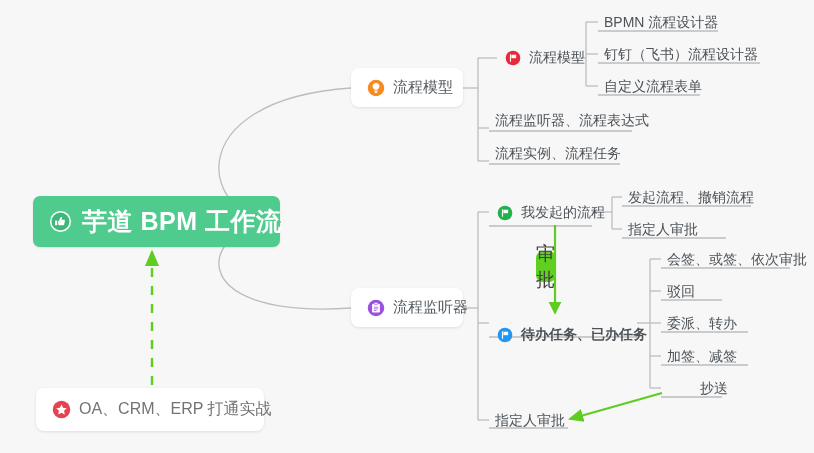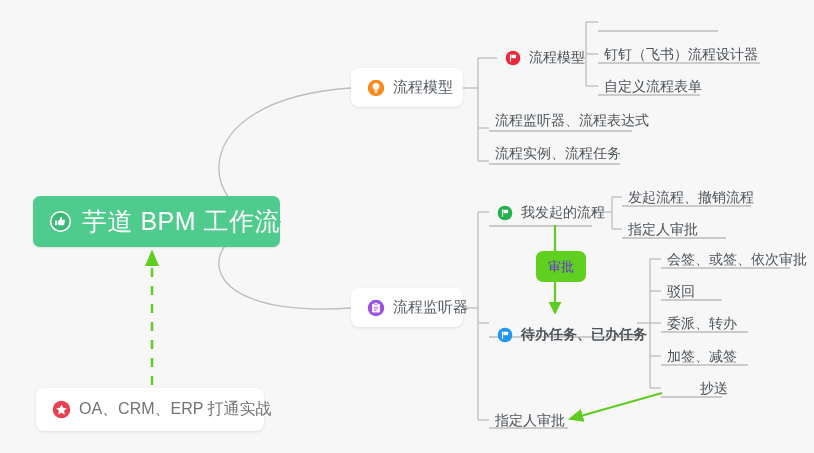--- a/index.html
+++ b/index.html
@@ -18,21 +18,21 @@
   
   .node{position:absolute;display:flex;align-items:center;box-sizing:border-box;white-space:nowrap;}
 
   
   .root{
     left:33px;top:196px;width:247px;height:51px;
     background:#4ecb8d;border-radius:7px;
     padding:0 16px;gap:10px;
     box-shadow:0 1px 2px rgba(0,0,0,.10);
   }
-  .root .label{color:#ffffff;font-size:25px;letter-spacing:.5px;}
+  .root .label{color:#ffffff;font-size:25px;letter-spacing:.5px;font-weight:bold;}
 
   
   .card{
     background:#ffffff;border-radius:8px;
     box-shadow:0 1px 3px rgba(0,0,0,.10);
     padding:0 16px;gap:8px;
   }
   .card .label{color:#555b60;font-size:15px;}
 
   .n-liucheng{left:351px;top:68px;width:112px;height:39px;}
@@ -44,24 +44,24 @@
   .leaf{background:transparent;padding:0 6px;height:30px;}
   .leaf .label{color:#4d5358;font-size:14px;}
   .leaf.hasicon{gap:8px;}
 
   
   .ico{display:inline-block;flex:0 0 auto;line-height:0;}
   .ico svg{display:block;}
 
   
   .badge{
-    position:absolute;left:536px;top:251px;width:50px;height:31px;
+    position:absolute;left:536px;top:251px;width:20px;height:31px;
     background:#5fd020;border-radius:7px;
     display:flex;align-items:center;justify-content:center;
-    color:#6d28d9;font-size:13px;z-index:3;
+    color:#404040;font-size:19px;z-index:3;
   }
 </style>
 </head>
 <body>
 
 <div id="canvas">
 
   <svg class="edges" viewBox="0 0 814 453">
     <g fill="none" stroke="#bdbdbd" stroke-width="1.3">
 
@@ -161,20 +161,23 @@
     <span class="ico">
       <svg width="16" height="16" viewBox="0 0 24 24">
         <circle cx="12" cy="12" r="11" fill="#e8293c"></circle>
         <rect x="7.4" y="6.4" width="1.7" height="11.4" rx=".6" fill="#ffffff"></rect>
         <path d="M9.6 7.1h7.1v5.2H9.6z" fill="#ffffff"></path>
       </svg>
     </span>
     <span class="label">流程模型</span>
   </div>
 
+  <div class="node leaf" style="left:598px;top:8px;">
+    <span class="label">BPMN 流程设计器</span>
+  </div>
   <div class="node leaf" style="left:598px;top:40px;">
     <span class="label">钉钉（飞书）流程设计器</span>
   </div>
   <div class="node leaf" style="left:598px;top:72px;">
     <span class="label">自定义流程表单</span>
   </div>
 
   <div class="node leaf" style="left:489px;top:106px;">
     <span class="label">流程监听器、流程表达式</span>
   </div>

